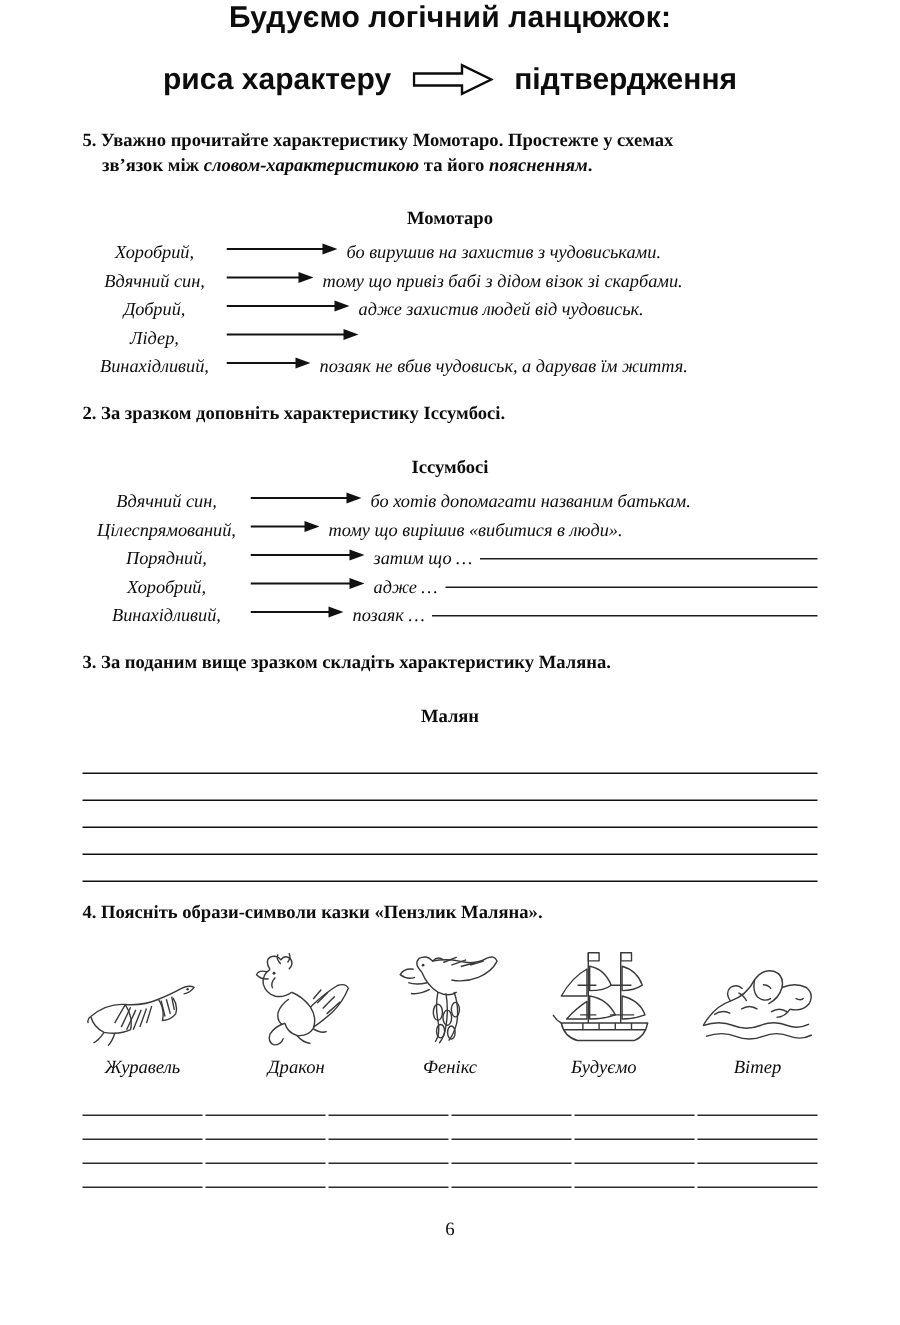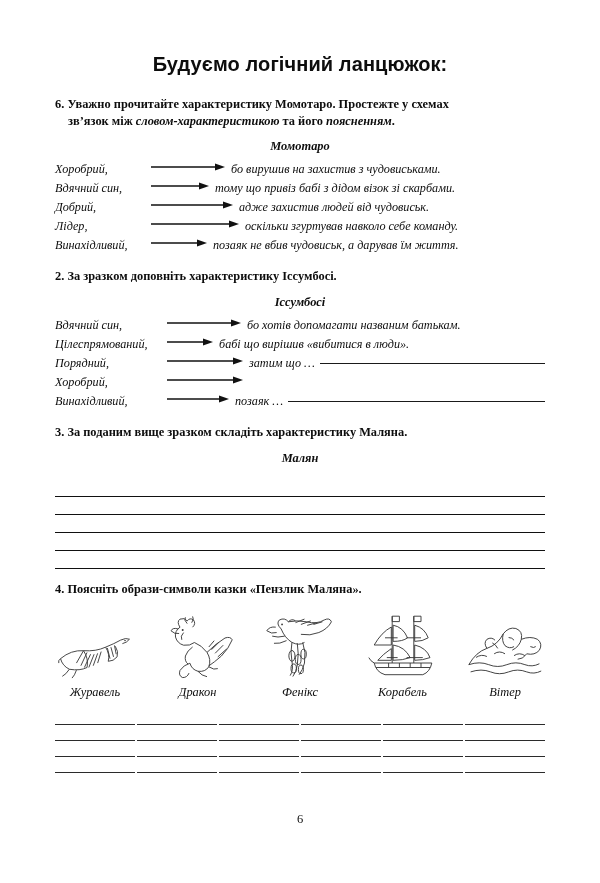--- a/index.html
+++ b/index.html
@@ -20,21 +20,20 @@
   .page {
     position: relative;
     width: 600px;
     height: 883px;
     box-sizing: border-box;
     padding: 0 55px;
   }
 
   
   .title-block {
-    padding-top: 52px;
     text-align: center;
   }
   .title-line1 {
     font-family: "Liberation Sans", "DejaVu Sans", sans-serif;
     font-weight: bold;
     font-size: 20px;
     letter-spacing: 0.1px;
     line-height: 1.2;
   }
   .title-line2 {
@@ -68,35 +67,35 @@
   .task-head .ital {
     font-style: italic;
   }
   .task-head-indent {
     display: block;
     text-indent: 13px;
   }
 
   .hero-name {
     text-align: center;
-    font-style: italic;
     font-weight: bold;
     font-size: 12.4px;
-    margin-top: 10px;
+    margin-top: 20px;
     font-family: "Liberation Serif", "DejaVu Serif", serif;
   }
 
   
   .chain {
     margin-top: 3px;
   }
   .chain-row {
     display: flex;
     align-items: baseline;
     height: 19px;
+    text-align: center;
   }
   .trait {
     font-style: italic;
     font-size: 12.2px;
     width: 96px;
     flex: none;
     white-space: nowrap;
     font-family: "Liberation Serif", "DejaVu Serif", serif;
   }
   .arrow-cell {
@@ -194,27 +193,36 @@
   .spacer-16 { height: 16px; }
   .spacer-12 { height: 12px; }
 </style>
 </head>
 <body>
 
 <div class="page">
 
   <div class="title-block">
     <div class="title-line1">Будуємо логічний ланцюжок:</div>
+    <div class="title-line2">
+      <span>риса характеру</span>
+      <span class="big-arrow">
+        <svg viewBox="0 0 54 22" width="54" height="22" aria-hidden="true">
+          <path d="M1 7 L33 7 L33 1.5 L52.5 11 L33 20.5 L33 15 L1 15 Z" fill="#ffffff" stroke="#0d0d0d" stroke-width="1.6" stroke-linejoin="miter"></path>
+        </svg>
+      </span>
+      <span>підтвердження</span>
+    </div>
   </div>
 
   <div class="spacer-20"></div>
 
   <div>
     <div class="task-head">
-      <span>6. Уважно прочитайте характеристику Момотаро. Простежте у схемах</span>
+      <span>5. Уважно прочитайте характеристику Момотаро. Простежте у схемах</span>
       <span class="task-head-indent">
         <span>зв’язок між </span><span class="ital">словом-характеристикою</span><span> та його </span><span class="ital">поясненням</span><span>.</span>
       </span>
     </div>
     <div class="hero-name">Момотаро</div>
     <div class="chain sec1">
         <div class="chain-row">
           <div class="trait">Хоробрий,</div>
           <div class="arrow-cell" style="width: 80px;">
             <svg viewBox="0 0 74 12" width="74" height="12" class="arrow-svg">
@@ -251,23 +259,20 @@
           </div>
         </div>
         <div class="chain-row">
           <div class="trait">Лідер,</div>
           <div class="arrow-cell" style="width: 94px;">
             <svg viewBox="0 0 88 12" width="88" height="12" class="arrow-svg">
               <line x1="0" y1="6" x2="79" y2="6" stroke="#111" stroke-width="1.3"></line>
               <path d="M78 2.4 L88 6 L78 9.6 Z" fill="#111"></path>
             </svg>
           </div>
-          <div class="explain">
-            <span> оскільки згуртував навколо себе команду.</span>
-          </div>
         </div>
         <div class="chain-row">
           <div class="trait">Винахідливий,</div>
           <div class="arrow-cell" style="width: 62px;">
             <svg viewBox="0 0 56 12" width="56" height="12" class="arrow-svg">
               <line x1="0" y1="6" x2="47" y2="6" stroke="#111" stroke-width="1.3"></line>
               <path d="M46 2.4 L56 6 L46 9.6 Z" fill="#111"></path>
             </svg>
           </div>
           <div class="explain">
@@ -297,21 +302,21 @@
         </div>
         <div class="chain-row">
           <div class="trait">Цілеспрямований,</div>
           <div class="arrow-cell" style="width: 52px;">
             <svg viewBox="0 0 46 12" width="46" height="12" class="arrow-svg">
               <line x1="0" y1="6" x2="37" y2="6" stroke="#111" stroke-width="1.3"></line>
               <path d="M36 2.4 L46 6 L36 9.6 Z" fill="#111"></path>
             </svg>
           </div>
           <div class="explain">
-            <span>бабі що вирішив «вибитися в люди».</span>
+            <span>тому що вирішив «вибитися в люди».</span>
           </div>
         </div>
         <div class="chain-row">
           <div class="trait">Порядний,</div>
           <div class="arrow-cell" style="width: 82px;">
             <svg viewBox="0 0 76 12" width="76" height="12" class="arrow-svg">
               <line x1="0" y1="6" x2="67" y2="6" stroke="#111" stroke-width="1.3"></line>
               <path d="M66 2.4 L76 6 L66 9.6 Z" fill="#111"></path>
             </svg>
           </div>
@@ -320,20 +325,24 @@
             <span class="fill"></span>
           </div>
         </div>
         <div class="chain-row">
           <div class="trait">Хоробрий,</div>
           <div class="arrow-cell" style="width: 82px;">
             <svg viewBox="0 0 76 12" width="76" height="12" class="arrow-svg">
               <line x1="0" y1="6" x2="67" y2="6" stroke="#111" stroke-width="1.3"></line>
               <path d="M66 2.4 L76 6 L66 9.6 Z" fill="#111"></path>
             </svg>
+          </div>
+          <div class="explain">
+            <span>адже …</span>
+            <span class="fill"></span>
           </div>
         </div>
         <div class="chain-row">
           <div class="trait">Винахідливий,</div>
           <div class="arrow-cell" style="width: 68px;">
             <svg viewBox="0 0 62 12" width="62" height="12" class="arrow-svg">
               <line x1="0" y1="6" x2="53" y2="6" stroke="#111" stroke-width="1.3"></line>
               <path d="M52 2.4 L62 6 L52 9.6 Z" fill="#111"></path>
             </svg>
           </div>
@@ -445,21 +454,21 @@
       <line x1="44" y1="30" x2="60" y2="30"></line>
       <line x1="22" y1="52" x2="34" y2="52"></line>
       <line x1="44" y1="52" x2="62" y2="52"></line>
       <path d="M8 58 L72 58 Q70 68 62 71 L20 71 Q10 68 8 58 Z"></path>
       <line x1="10" y1="63" x2="70" y2="63"></line>
       <path d="M24 63 L24 58 M36 63 L36 58 M48 63 L48 58 M60 63 L60 58"></path>
       <path d="M8 58 Q4 56 2 52"></path>
     </g>
             </svg>
           </div>
-          <div class="symbol-label">Корабель</div>
+          <div class="symbol-label">Будуємо</div>
         </div>
         <div class="symbol">
           <div class="symbol-art">
             <svg viewBox="0 0 84 60" width="76" height="56">
     <g fill="none" stroke="#3a3a3a" stroke-width="1.05" stroke-linejoin="round">
       <path d="M2 44 Q10 30 22 26 Q34 22 40 10 Q46 2 54 4 Q62 7 60 16 Q58 24 50 28"></path>
       <path d="M60 16 Q70 12 78 16 Q84 21 80 28 Q75 34 66 32"></path>
       <path d="M22 26 Q18 20 22 16 Q27 13 31 17"></path>
       <path d="M40 10 Q38 18 42 23 Q47 27 52 24"></path>
       <path d="M2 44 Q14 40 24 44 Q34 48 44 44 Q54 40 64 44 Q72 47 80 43"></path>

